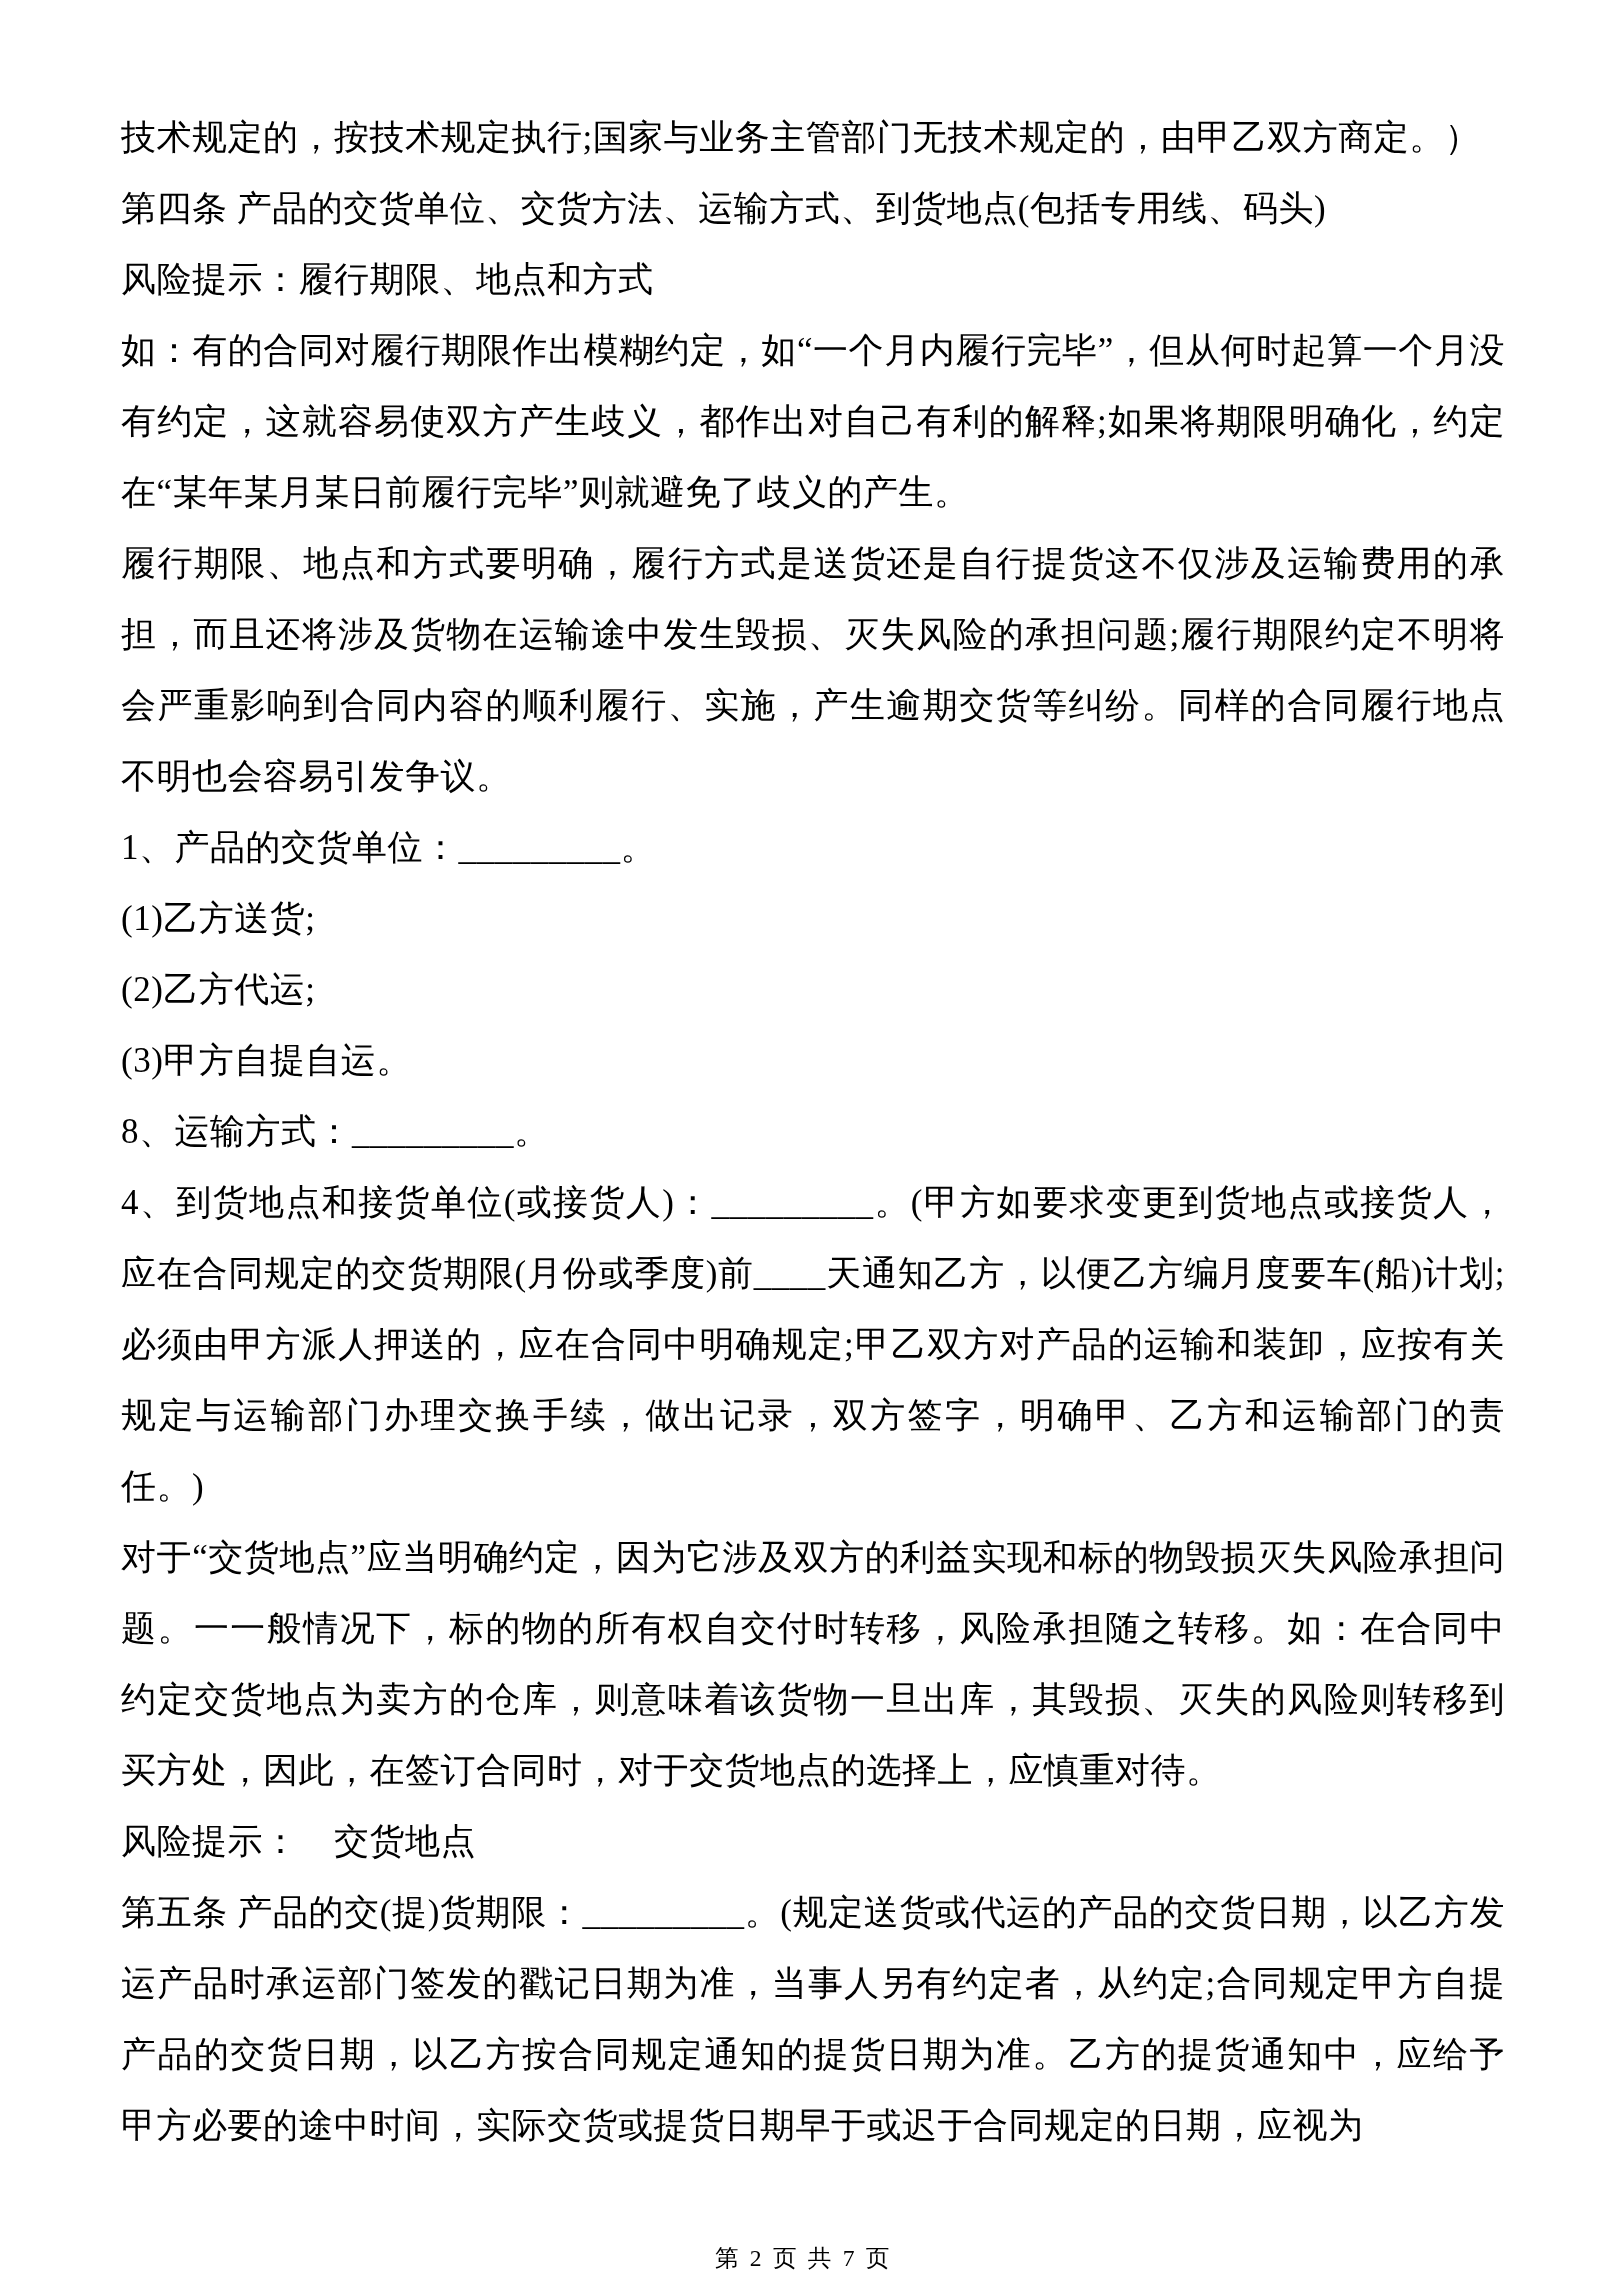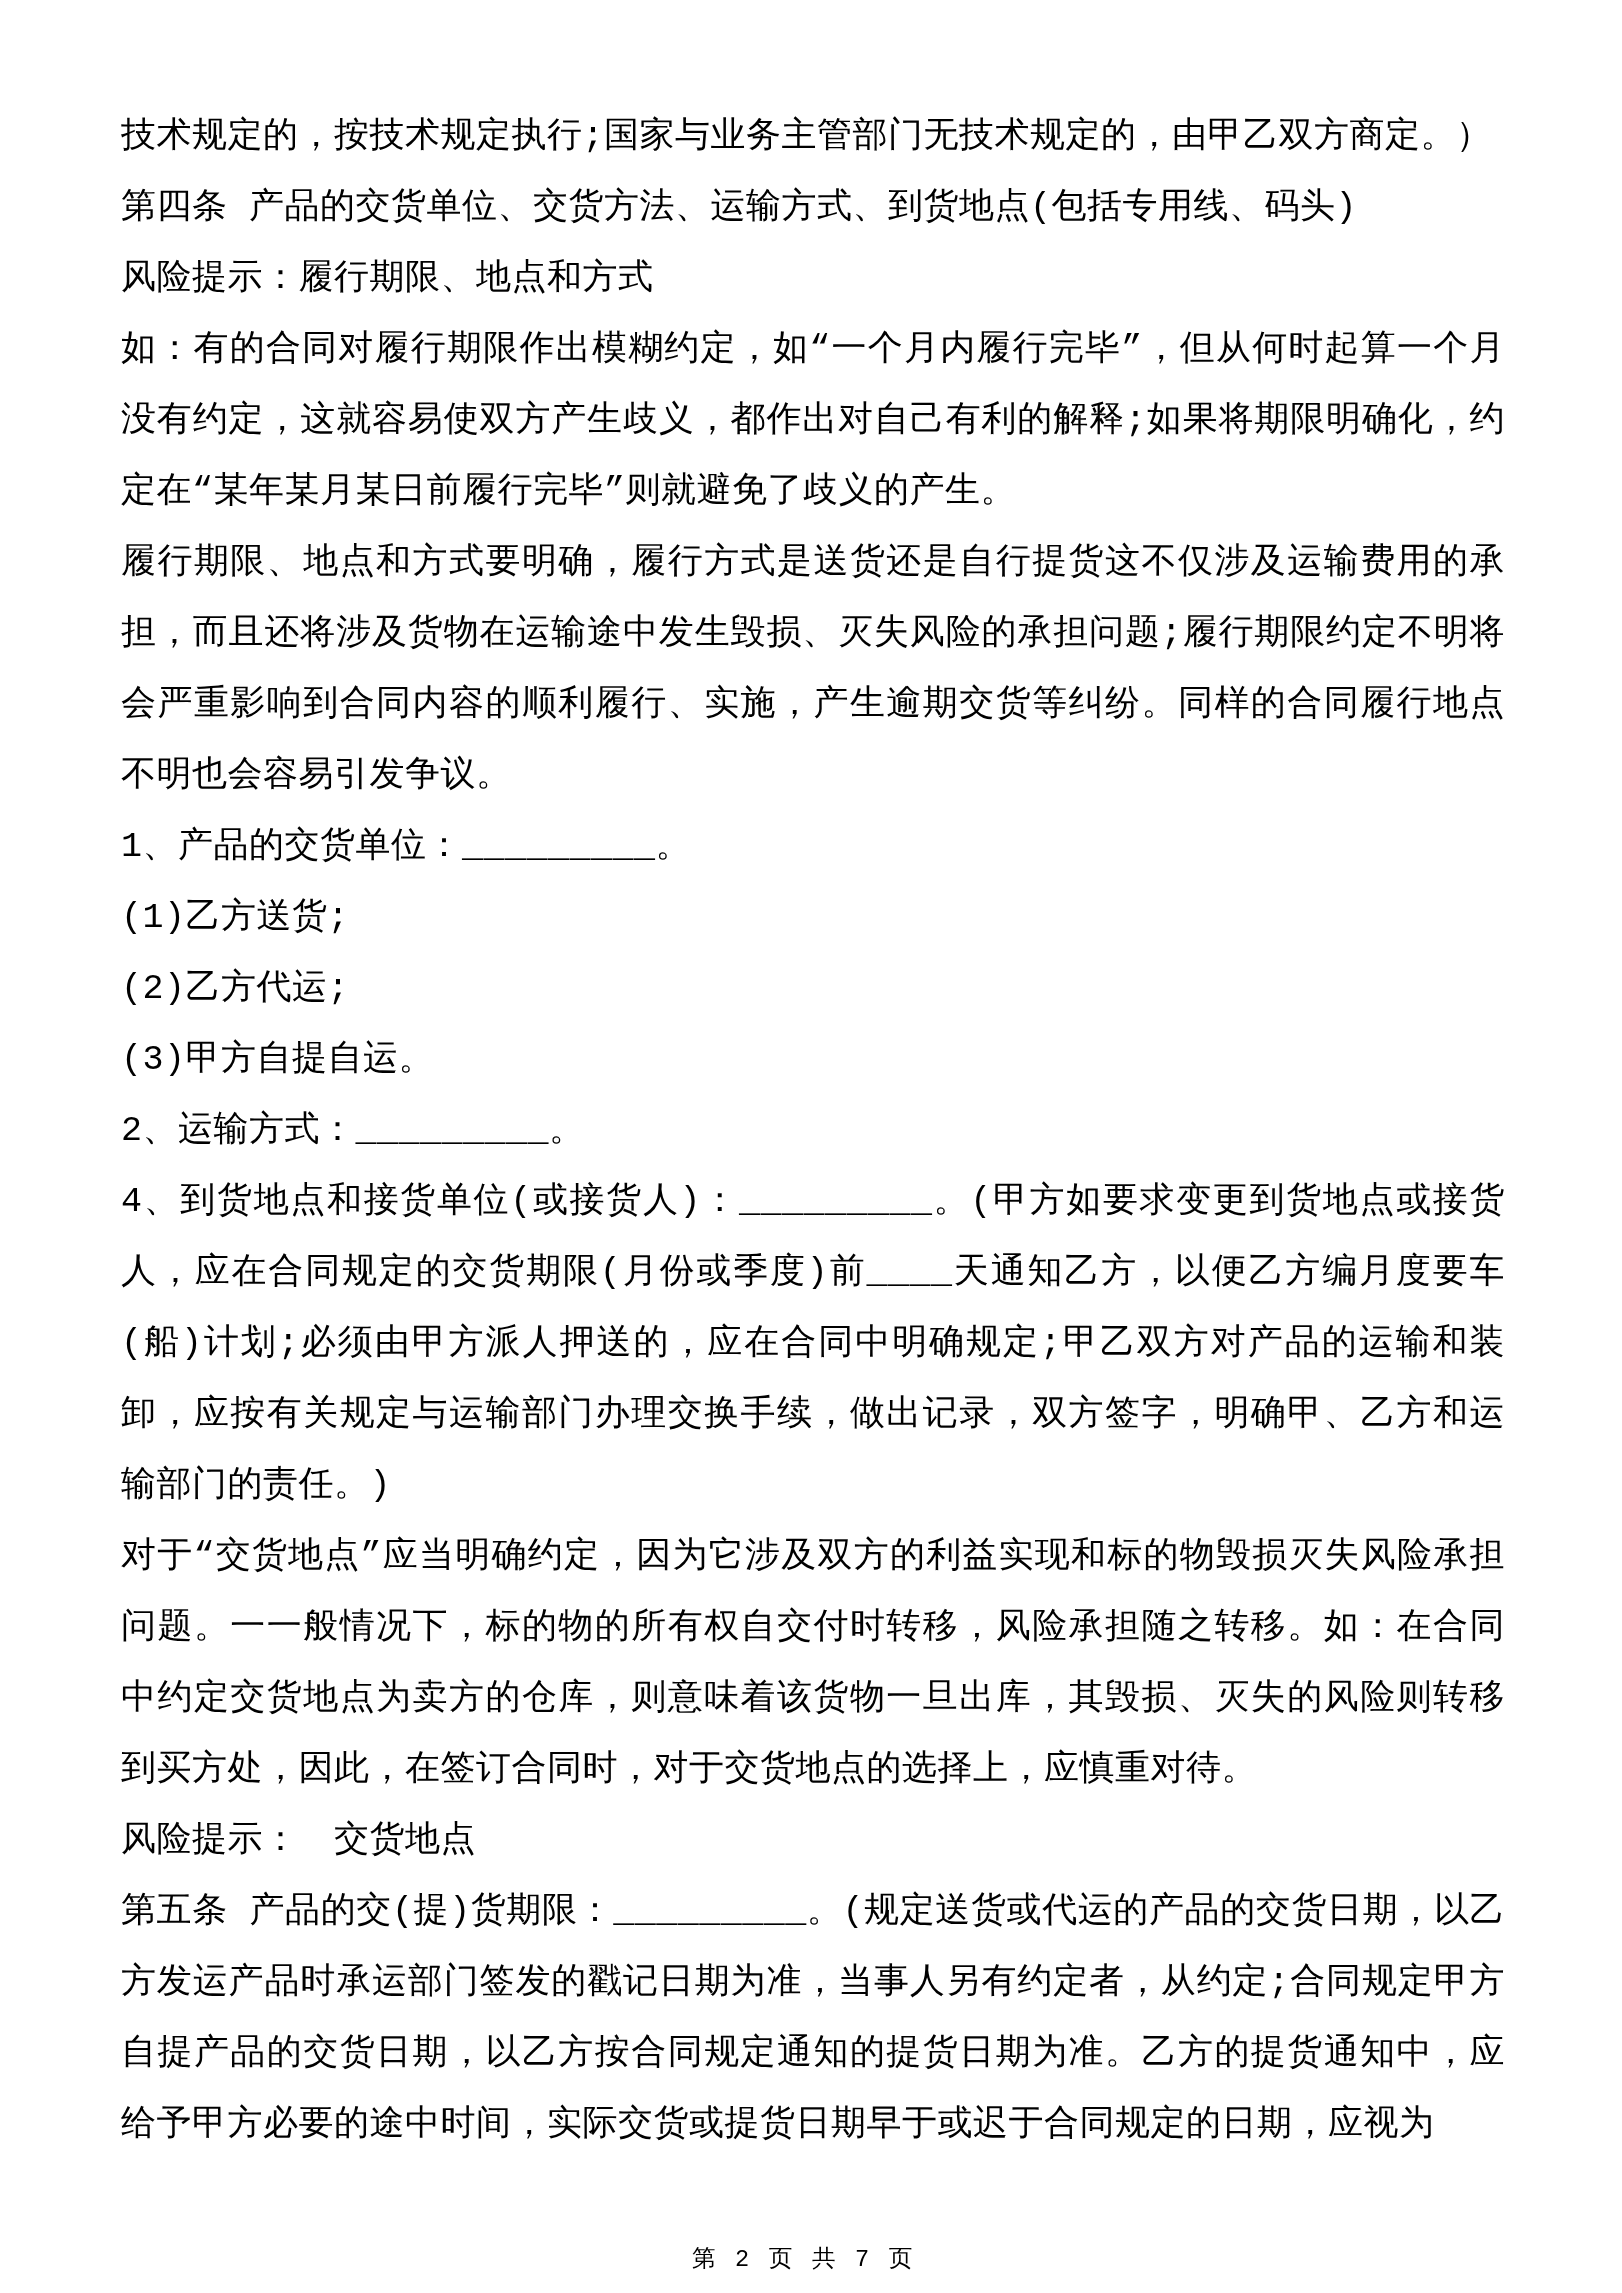--- a/index.html
+++ b/index.html
@@ -6,21 +6,21 @@
     margin: 0;
     padding: 0;
     background: #ffffff;
   }
   .page {
     position: relative;
     width: 1549px;
     height: 2294px;
     background: #ffffff;
     overflow: hidden;
-    font-family: Liberation Mono, monospace;
+    font-family: Liberation Serif, serif;
     color: #000000;
   }
   .content {
     position: absolute;
     left: 121px;
     top: 102px;
     width: 1384px;
     font-size: 35px;
     line-height: 71px;
     text-align: justify;
@@ -50,21 +50,21 @@
   <div class="content">
     <p>技术规定的，按技术规定执行;国家与业务主管部门无技术规定的，由甲乙双方商定。）</p>
     <p>第四条 产品的交货单位、交货方法、运输方式、到货地点(包括专用线、码头)</p>
     <p>风险提示：履行期限、地点和方式</p>
     <p>如：有的合同对履行期限作出模糊约定，如“一个月内履行完毕”，但从何时起算一个月没有约定，这就容易使双方产生歧义，都作出对自己有利的解释;如果将期限明确化，约定在“某年某月某日前履行完毕”则就避免了歧义的产生。</p>
     <p>履行期限、地点和方式要明确，履行方式是送货还是自行提货这不仅涉及运输费用的承担，而且还将涉及货物在运输途中发生毁损、灭失风险的承担问题;履行期限约定不明将会严重影响到合同内容的顺利履行、实施，产生逾期交货等纠纷。同样的合同履行地点不明也会容易引发争议。</p>
     <p>1、产品的交货单位：_________。</p>
     <p>(1)乙方送货;</p>
     <p>(2)乙方代运;</p>
     <p>(3)甲方自提自运。</p>
-    <p>2、运输方式：_________。</p>
+    <p>8、运输方式：_________。</p>
     <p>4、到货地点和接货单位(或接货人)：_________。(甲方如要求变更到货地点或接货人，应在合同规定的交货期限(月份或季度)前____天通知乙方，以便乙方编月度要车(船)计划;必须由甲方派人押送的，应在合同中明确规定;甲乙双方对产品的运输和装卸，应按有关规定与运输部门办理交换手续，做出记录，双方签字，明确甲、乙方和运输部门的责任。)</p>
     <p>对于“交货地点”应当明确约定，因为它涉及双方的利益实现和标的物毁损灭失风险承担问题。一一般情况下，标的物的所有权自交付时转移，风险承担随之转移。如：在合同中约定交货地点为卖方的仓库，则意味着该货物一旦出库，其毁损、灭失的风险则转移到买方处，因此，在签订合同时，对于交货地点的选择上，应慎重对待。</p>
     <p>风险提示：　交货地点</p>
     <p>第五条 产品的交(提)货期限：_________。(规定送货或代运的产品的交货日期，以乙方发运产品时承运部门签发的戳记日期为准，当事人另有约定者，从约定;合同规定甲方自提产品的交货日期，以乙方按合同规定通知的提货日期为准。乙方的提货通知中，应给予甲方必要的途中时间，实际交货或提货日期早于或迟于合同规定的日期，应视为</p>
   </div>
   <div class="footer">第 2 页 共 7 页</div>
 </div>
 
 
 </body></html>

